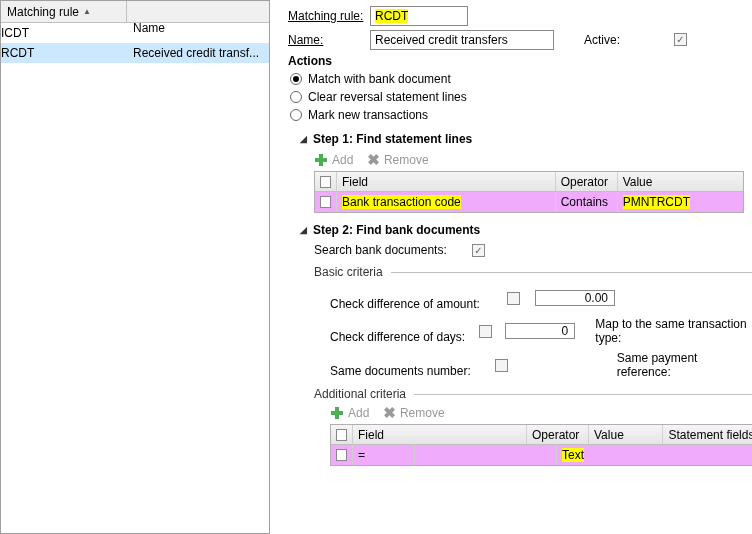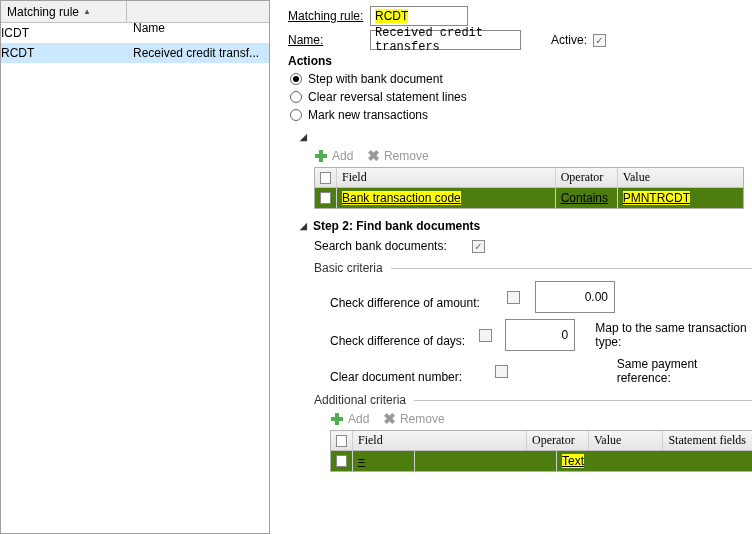--- a/index.html
+++ b/index.html
@@ -56,23 +56,23 @@
   .form-row .flabel { width: 82px; text-decoration: underline; }
   .form-row .finput {
     border: 1px solid #888;
     background: #fff;
     height: 20px;
     padding: 0 4px;
     display: flex;
     align-items: center;
   }
   .finput-rule { width: 98px; }
-  .finput-name { width: 151px; font-family: Liberation Mono, monospace; }
+  .finput-name { width: 184px; }
   .hl { background: #ffff00; }
-  .active-wrap { display: flex; align-items: flex-end; margin-left: 30px; }
+  .active-wrap { display: flex; align-items: flex-start; margin-left: 30px; gap: 48px; }
   .checkbox {
     width: 13px; height: 13px;
     border: 1px solid #888;
     background: #f4f4f4;
     display: inline-flex;
     align-items: center;
     justify-content: center;
     font-size: 10px;
     color: #666;
     margin-left: 6px;
@@ -105,34 +105,32 @@
     margin-left: 14px;
     border: 1px solid #b0b0b0;
     width: 430px;
   }
   .data-table.wide { width: 444px; }
   .dt-header {
     display: flex;
     background: linear-gradient(#f5f5f5, #e5e5e5);
     border-bottom: 1px solid #c0c0c0;
     height: 20px;
-    font-family: Liberation Serif, serif;
   }
   .dt-header > div, .dt-row > div {
     border-right: 1px solid #d0d0d0;
     padding: 2px 5px;
     display: flex;
     align-items: center;
   }
   .dt-header > div:last-child, .dt-row > div:last-child { border-right: none; }
   .dt-row {
     display: flex;
     height: 20px;
-    background: #4d7c0f;
-    text-decoration: underline;
+    background: #f0abfc;
   }
   .chk-col { width: 22px; justify-content: center; }
   .dt-chk { width: 12px; height: 12px; border: 1px solid #888; background: #fff; }
   .field-col { flex: 1.8; }
   .op-col { width: 62px; }
   .val-col { flex: 1; }
   .sf-col { flex: 1.1; }
   .sub-block { margin: 6px 0 0 14px; }
   .sub-row { display: flex; align-items: center; margin-bottom: 2px; }
   .sub-row .slabel { width: 152px; }
@@ -142,21 +140,21 @@
   .fieldset-line .legend { color: #333; margin-right: 8px; }
   .fieldset-line .rule {
     flex: 1; height: 1px; background: #c0c0c0;
   }
   .crit-row {
     display: flex; align-items: center; margin: 6px 0 0 30px; gap: 0;
   }
   .crit-row .clab { width: 165px; margin-top: 12px; }
   .crit-row .cbox-wrap { width: 30px; display: flex; justify-content: center; }
   .crit-row .cinput {
-    border: 1px solid #888; height: 32px; width: 80px;
+    border: 1px solid #888; height: 16px; width: 80px;
     display: flex; align-items: center; justify-content: flex-end; padding: 0 6px;
     background: #fff; margin-left: 10px;
   }
   .crit-row .extra { margin-left: 20px; display: flex; align-items: center; }
   .crit-row .extra .cbox-wrap { width: 30px; }
 </style>
 </head>
 <body>
 
 <div class="container">
@@ -197,34 +195,35 @@
       <div class="active-wrap">
         <span>Active:</span>
         <span class="checkbox">✓</span>
       </div>
     </div>
 
     <div class="section-title">Actions</div>
 
     <div class="radio-row">
       <span class="radio checked"></span>
-      <span>Step with bank document</span>
+      <span>Match with bank document</span>
     </div>
     <div class="radio-row">
       <span class="radio"></span>
       <span>Clear reversal statement lines</span>
     </div>
     <div class="radio-row">
       <span class="radio"></span>
       <span>Mark new transactions</span>
     </div>
 
     <div class="step-block">
       <div class="step-head">
         <span class="collapse-arrow">◢</span>
+        <span>Step 1: Find statement lines</span>
       </div>
       <div class="toolbar">
         <div class="tb-btn">
           <span class="tb-plus"></span>
           <span>Add</span>
         </div>
         <div class="tb-btn">
           <span class="tb-x">✖</span>
           <span>Remove</span>
         </div>
@@ -288,21 +287,21 @@
         <div class="cinput">
           <span>0</span>
         </div>
         <div class="extra">
           <span>Map to the same transaction type:</span>
           <div class="cbox-wrap"></div>
         </div>
       </div>
 
       <div class="crit-row">
-        <div class="clab">Clear document number:</div>
+        <div class="clab">Same documents number:</div>
         <div class="cbox-wrap">
             <span class="checkbox"></span>
           </div>
         <div style="width:90px;"></div>
         <div class="extra">
           <span>Same payment reference:</span>
           <div class="cbox-wrap"></div>
         </div>
       </div>
 

